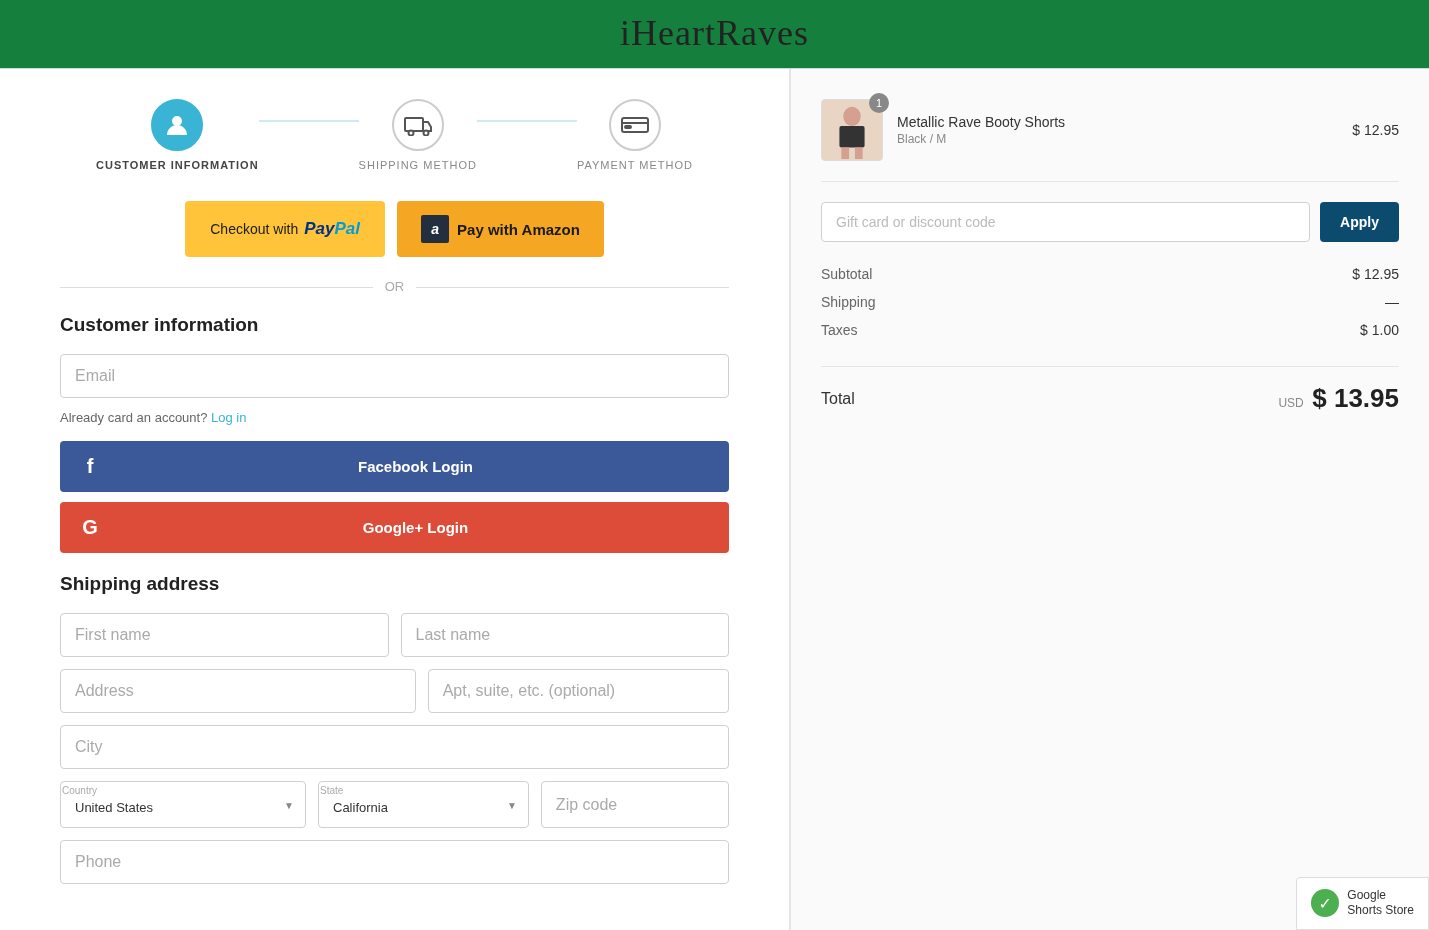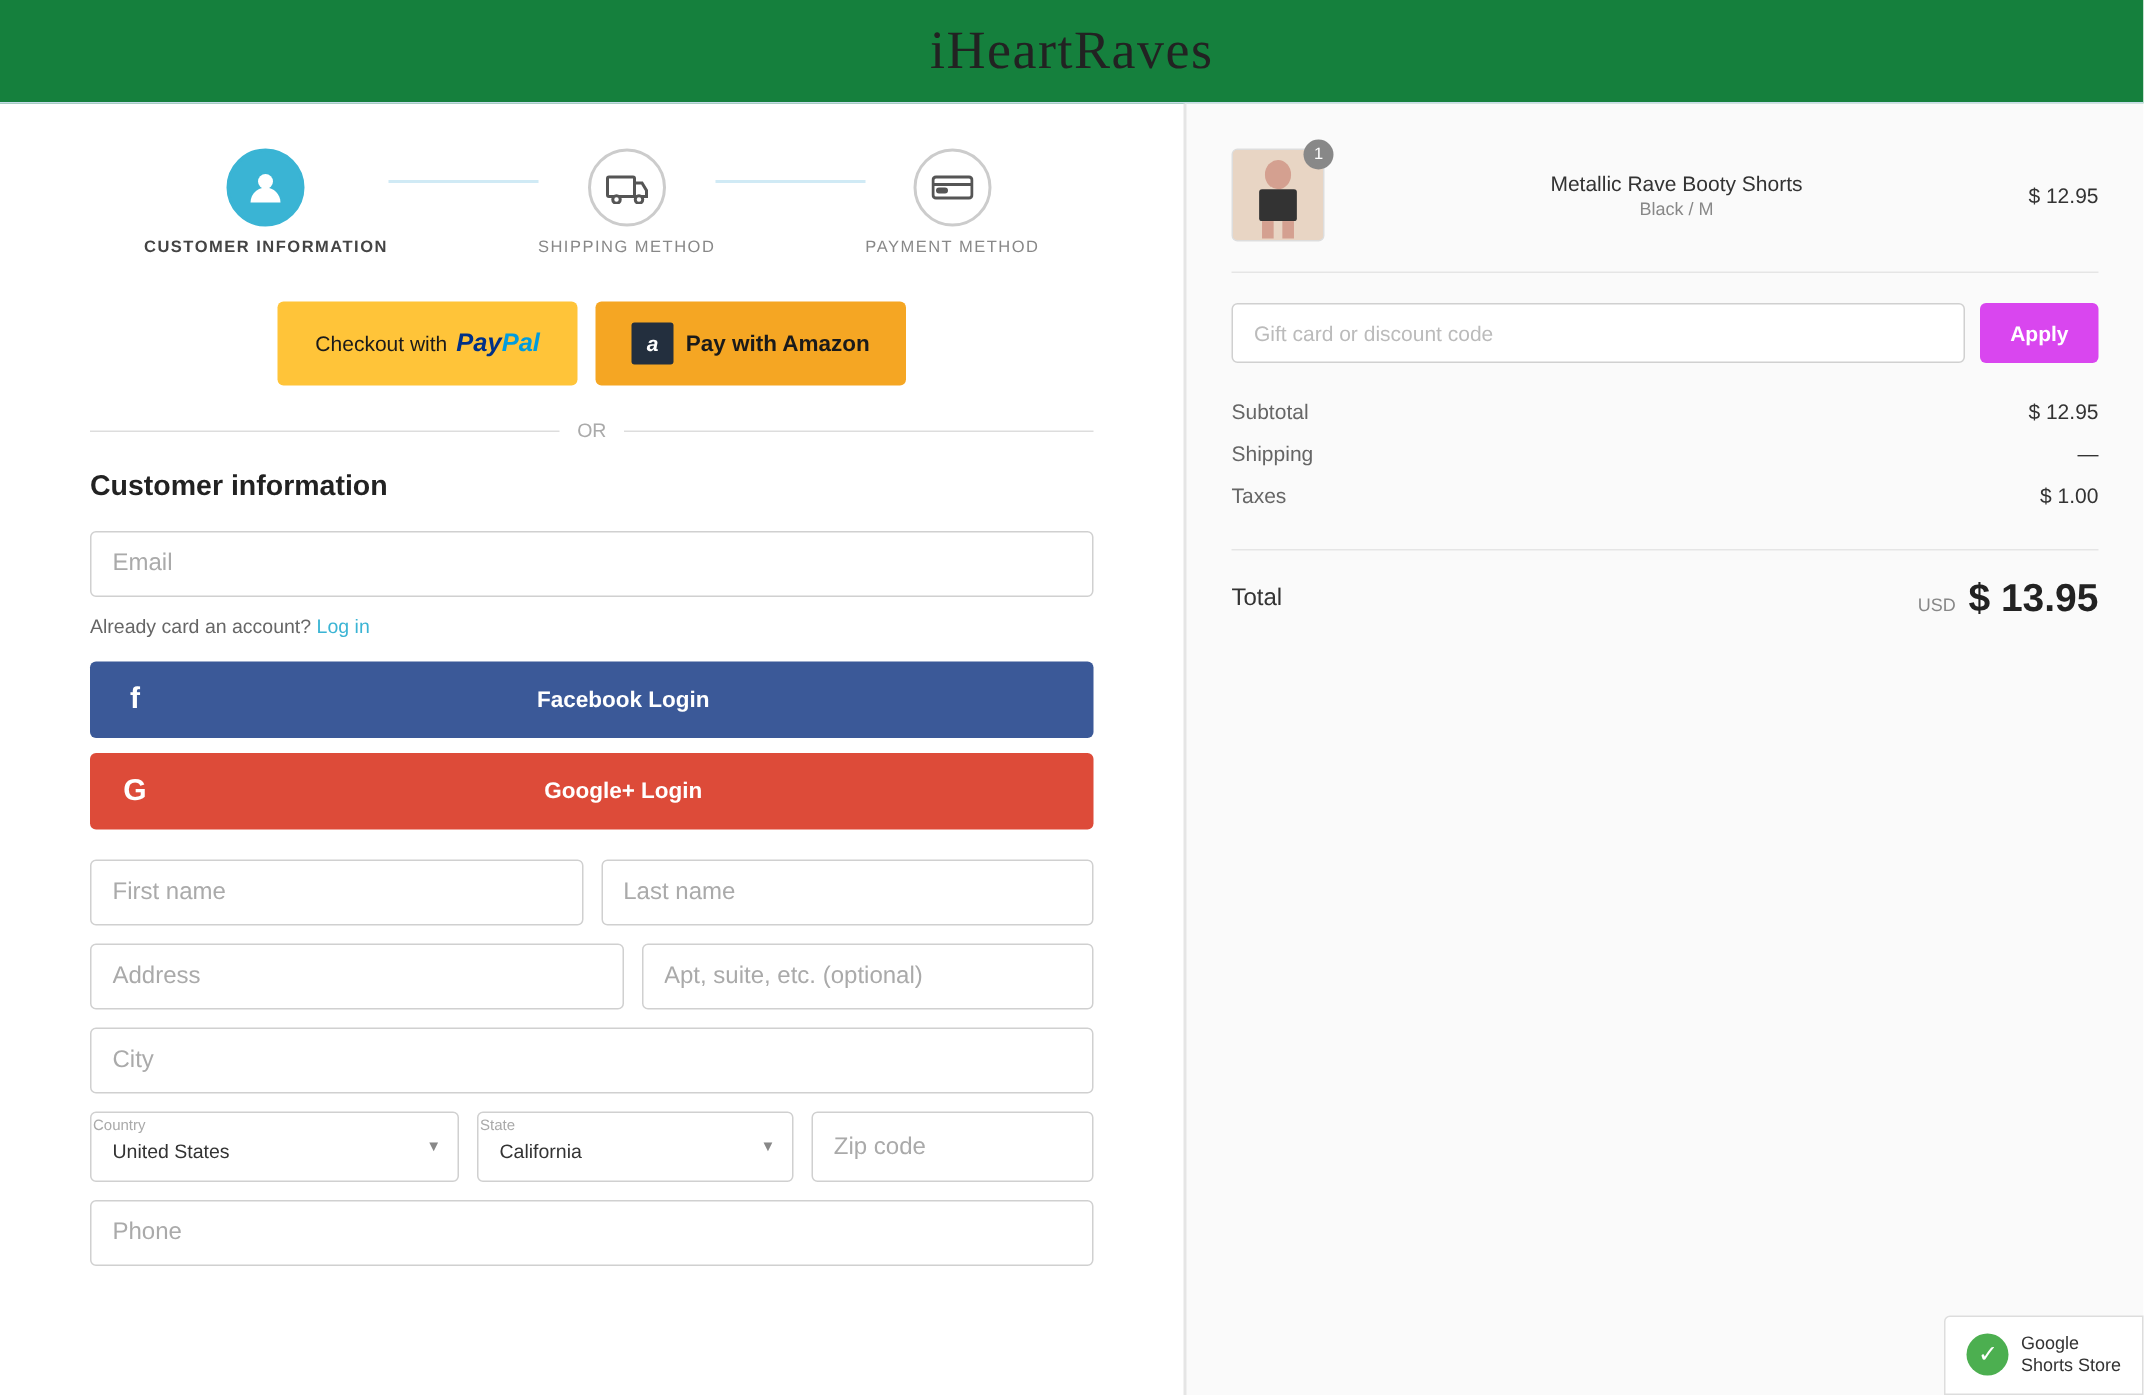--- a/index.html
+++ b/index.html
@@ -315,42 +315,42 @@
       width: 20px;
       height: 20px;
       background: #888;
       border-radius: 50%;
       color: #fff;
       font-size: 11px;
       display: flex;
       align-items: center;
       justify-content: center;
     }
-    .product-info { flex: 1; text-align: center; }
+    .product-info { flex: 1; }
     .product-name { font-size: 14px; font-weight: 500; color: #333; }
     .product-variant { font-size: 12px; color: #888; margin-top: 2px; }
     .product-price { font-size: 14px; color: #333; font-weight: 500; }
 
     
     .discount-row {
       display: flex;
       gap: 10px;
       margin-bottom: 24px;
     }
     .discount-input {
       flex: 1;
       padding: 11px 14px;
       border: 1px solid #d0d0d0;
       border-radius: 4px;
       font-size: 14px;
       outline: none;
     }
     .discount-input::placeholder { color: #bbb; }
     .btn-apply {
-      background: #d946ef;
+      background: #0c4a6e;
       color: #fff;
       border: none;
       border-radius: 4px;
       padding: 11px 20px;
       font-size: 14px;
       font-weight: 600;
       cursor: pointer;
     }
 
     
@@ -482,20 +482,21 @@
 
     <button class="btn-facebook">
       <span class="social-icon">f</span>
       <span class="social-label">Facebook Login</span>
     </button>
     <button class="btn-google">
       <span class="social-icon">G</span>
       <span class="social-label">Google+ Login</span>
     </button>
 
+    <div class="section-title">Shipping address</div>
 
     <div class="form-row-2">
       <input class="form-field" type="text" placeholder="First name" style="">
       <input class="form-field" type="text" placeholder="Last name" style="">
     </div>
 
     <div class="form-row-2">
       <input class="form-field" type="text" style="flex: 1.2 1 0%;" placeholder="Address">
       <input class="form-field" type="text" placeholder="Apt, suite, etc. (optional)" style="">
     </div>

